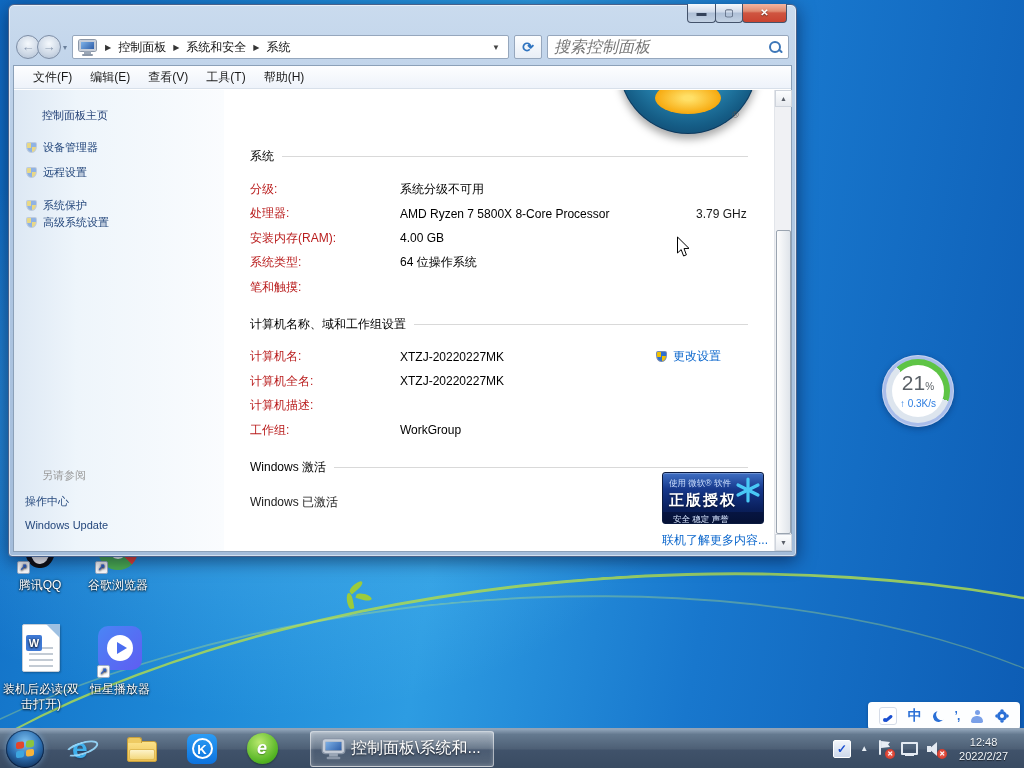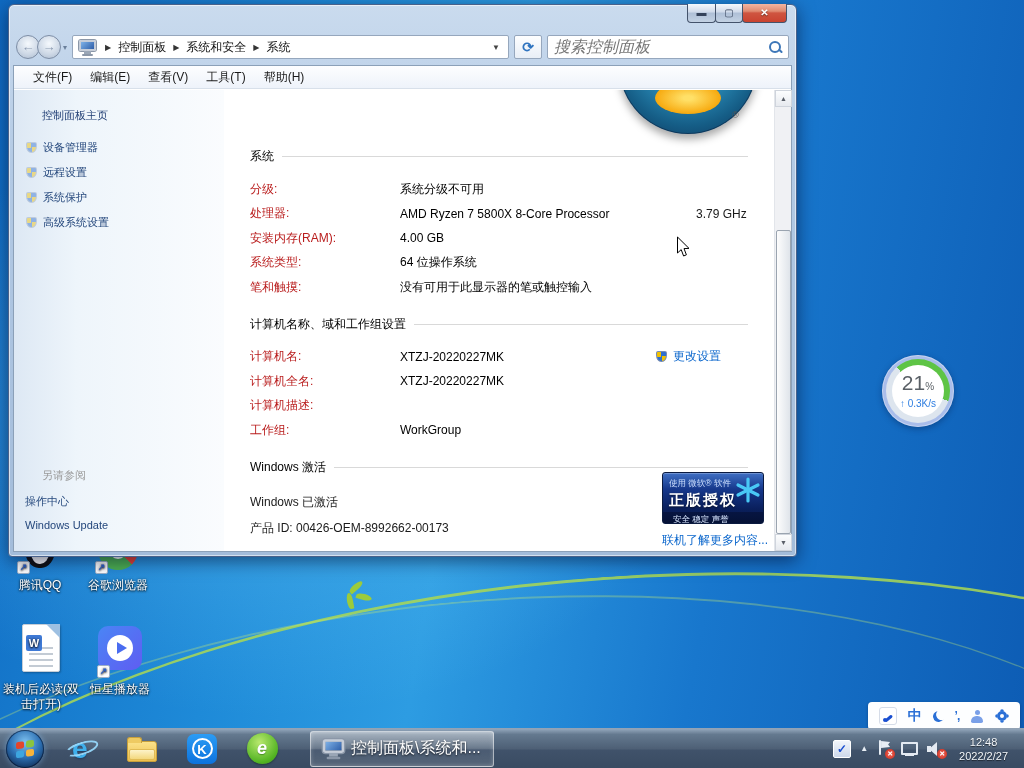--- a/index.html
+++ b/index.html
@@ -95,21 +95,21 @@
   .menubar span { padding:0 9px; }
   .bodyrow { position:absolute; left:0; right:0; top:24px; bottom:0; display:flex; }
   
   .side { position:relative; width:210px; background:linear-gradient(90deg,#dde8f4 0%, #eef5fb 30%, #fafcfe 100%); font-size:11px; }
   .side .home { position:absolute; left:28px; top:18px; color:#1e3c73; }
   .task { position:absolute; left:12px; color:#24477c; display:flex; align-items:center; }
   .shield { display:inline-block; width:11px; height:11px; margin-right:6px;
     background:conic-gradient(#2f6fd0 0 90deg, #f2c200 90deg 180deg, #2f6fd0 180deg 270deg, #f2c200 270deg 360deg);
     border:1px solid #93a5c0; border-radius:2px 2px 46% 46% / 2px 2px 62% 62%; }
   .shield.faded { opacity:.45; }
-  .t0{top:50px;} .t1{top:75px;} .t2{top:100px;justify-content:center;} .t3{top:125px;}
+  .t0{top:50px;} .t1{top:75px;} .t2{top:108px;justify-content:center;} .t3{top:125px;}
   .seealso-h { position:absolute; left:28px; top:378px; color:#9a9a9a; }
   .seelink { position:absolute; left:11px; color:#24477c; }
   .s0{top:404px;} .s1{top:429px;}
   
   .main { position:relative; flex:1; overflow:hidden; font-size:12px; color:#1a1a1a; }
   .orb { position:absolute; left:395px; top:-94px; width:138px; height:138px; border-radius:50%;
     background:radial-gradient(circle at 50% 42%, #4fc0dd 0%, #2a8cb8 38%, #155d86 68%, #0c2d52 100%);
     box-shadow:0 5px 9px rgba(0,0,0,.35), 0 0 0 1px rgba(10,30,60,.5) inset; }
   .orb .flame { position:absolute; left:36px; top:86px; width:66px; height:32px; border-radius:50%;
     background:radial-gradient(#ffe067 10%, #f7a90e 70%, #e88b06 100%); filter:blur(.4px); }
@@ -364,21 +364,20 @@
             <div class="row">
               <span class="lbl">安装内存(RAM):</span>
               <span class="val">4.00 GB</span>
             </div>
             <div class="row">
               <span class="lbl">系统类型:</span>
               <span class="val">64 位操作系统</span>
             </div>
             <div class="row">
               <span class="lbl">笔和触摸:</span>
-              <span class="val">没有可用于此显示器的笔或触控输入</span>
             </div>
           </div>
 
           <div class="sechdr h2x">
             <span class="ttl">计算机名称、域和工作组设置</span>
               <span class="rule"></span>
           </div>
           <div class="rows">
             <div class="row">
               <span class="lbl">计算机名:</span>
@@ -400,21 +399,20 @@
               <span class="lbl">工作组:</span>
               <span class="val">WorkGroup</span>
             </div>
           </div>
 
           <div class="sechdr h3x">
             <span class="ttl">Windows 激活</span>
               <span class="rule"></span>
           </div>
           <div class="actline">Windows 已激活</div>
-          <div class="actline" style="margin-top:2px;">产品 ID: 00426-OEM-8992662-00173</div>
 
           <div class="badge">
             <div class="b1">使用 微软® 软件</div>
             <div class="b2">正版授权</div>
             <div class="b3">安全 稳定 声誉</div>
             <svg class="spark" width="26" height="26" viewBox="0 0 26 26">
               <g stroke="#49c8f5" stroke-width="3.2" stroke-linecap="round">
                 <line x1="13" y1="2" x2="13" y2="24"></line>
                 <line x1="3" y1="8" x2="23" y2="18"></line>
                 <line x1="23" y1="8" x2="3" y2="18"></line>

